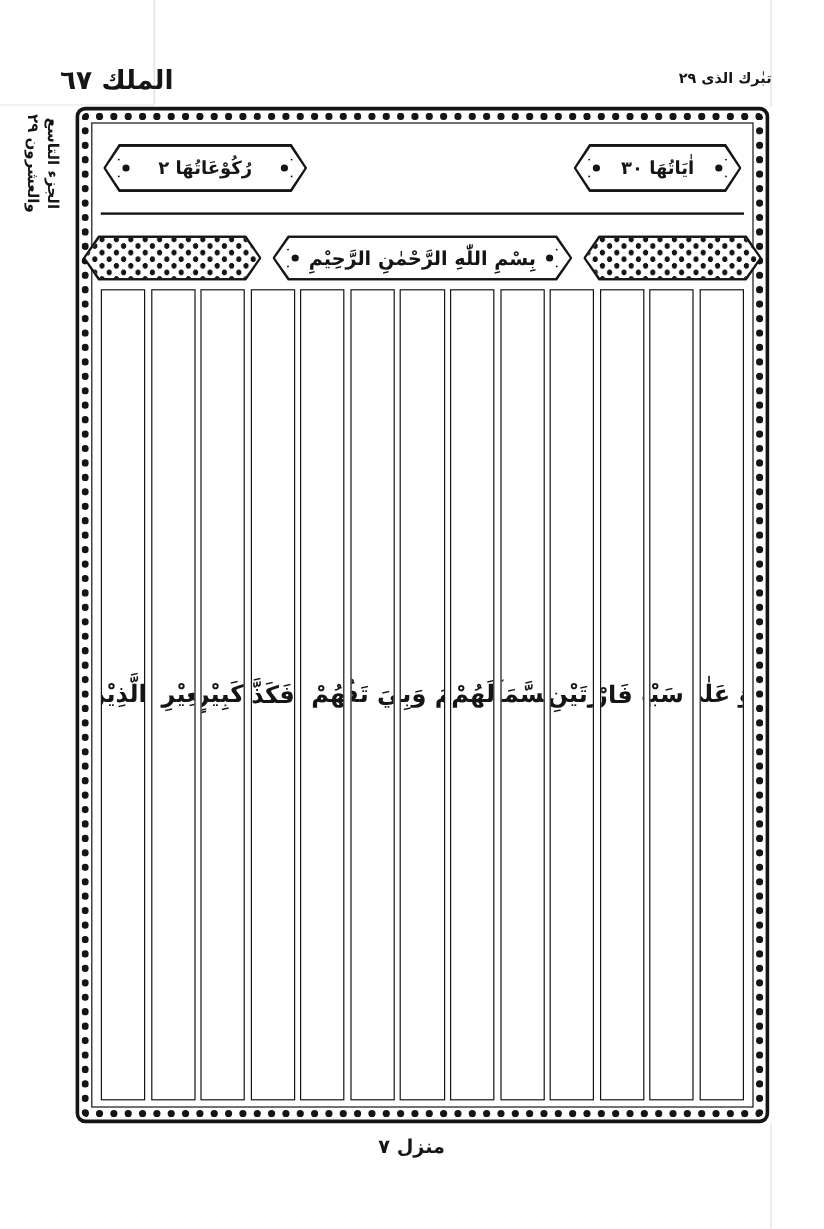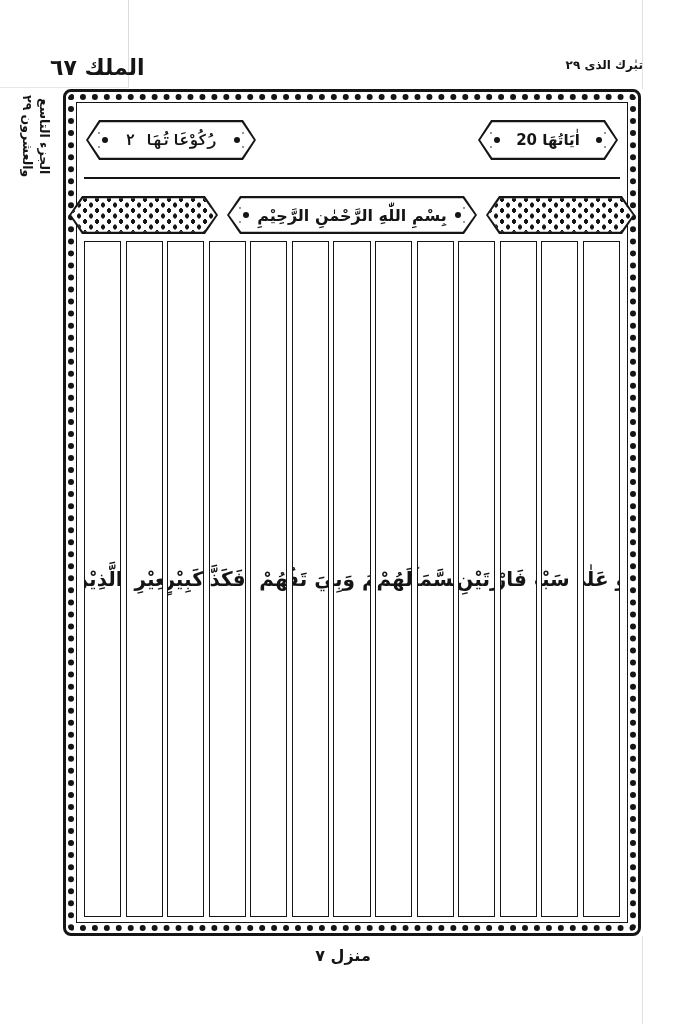--- a/index.html
+++ b/index.html
@@ -44,21 +44,21 @@
     font-size:15px; font-weight:700; white-space:nowrap; overflow:hidden; }
   .cartouche-inner::before, .cartouche-inner::after {
     content:""; position:absolute; top:50%; width:6px; height:6px; border-radius:50%; background:#151515; }
   .cartouche-inner::before { right:14px; transform:translateY(-50%);
     box-shadow:6px -7px 0 -2.2px #151515, 6px 7px 0 -2.2px #151515; }
   .cartouche-inner::after  { left:14px; transform:translateY(-50%);
     box-shadow:-6px -7px 0 -2.2px #151515, -6px 7px 0 -2.2px #151515; }
 
   .title-row { flex:none; height:58px; display:flex; align-items:center; justify-content:space-between;
     gap:8px; padding:2px 2px 8px; border-bottom:2px solid #151515; }
-  .c-ayat  { width:140px; } .c-title { width:242px; } .c-ruku { width:170px;font-family:Liberation Mono, monospace; }
+  .c-ayat  { width:140px; } .c-title { width:242px; } .c-ruku { width:170px; }
 
   .bismillah-row { flex:none; height:50px; display:flex; align-items:flex-end; justify-content:center; gap:9px; padding:5px 2px 4px; }
   .c-bismillah { width:250px; height:38px; } .c-bismillah .cartouche-inner { font-size:16px; }
   .c-ornament  { width:149px; height:38px; }
   .ornament-fill { position:absolute; inset:2.2px;
     clip-path:polygon(12px 0, calc(100% - 12px) 0, 100% 50%, calc(100% - 12px) 100%, 12px 100%, 0 50%);
     background-color:#fff;
     background-image:radial-gradient(circle, #151515 2.1px, transparent 2.5px),
                      radial-gradient(circle, #151515 2.1px, transparent 2.5px);
     background-size:12px 11px; background-position:2px 1.5px, 8px 7px; }
@@ -93,21 +93,21 @@
   <div>الجزء التاسع</div>
   <div>والعشرون ٢٩</div>
 </div>
 
 <div class="page-frame">
   <div class="frame-bead">
     <div class="frame-inner">
 
       <div class="title-row">
         <div class="cartouche c-ayat">
-          <div class="cartouche-inner">اٰيَاتُهَا 20</div>
+          <div class="cartouche-inner">اٰيَاتُهَا ٣٠</div>
         </div>
         <div class="cartouche c-ruku">
           <div class="cartouche-inner">رُكُوْعَاتُهَا ٢</div>
         </div>
       </div>
 
       <div class="bismillah-row">
         <div class="cartouche c-ornament">
           <div class="ornament-fill"></div>
         </div>

